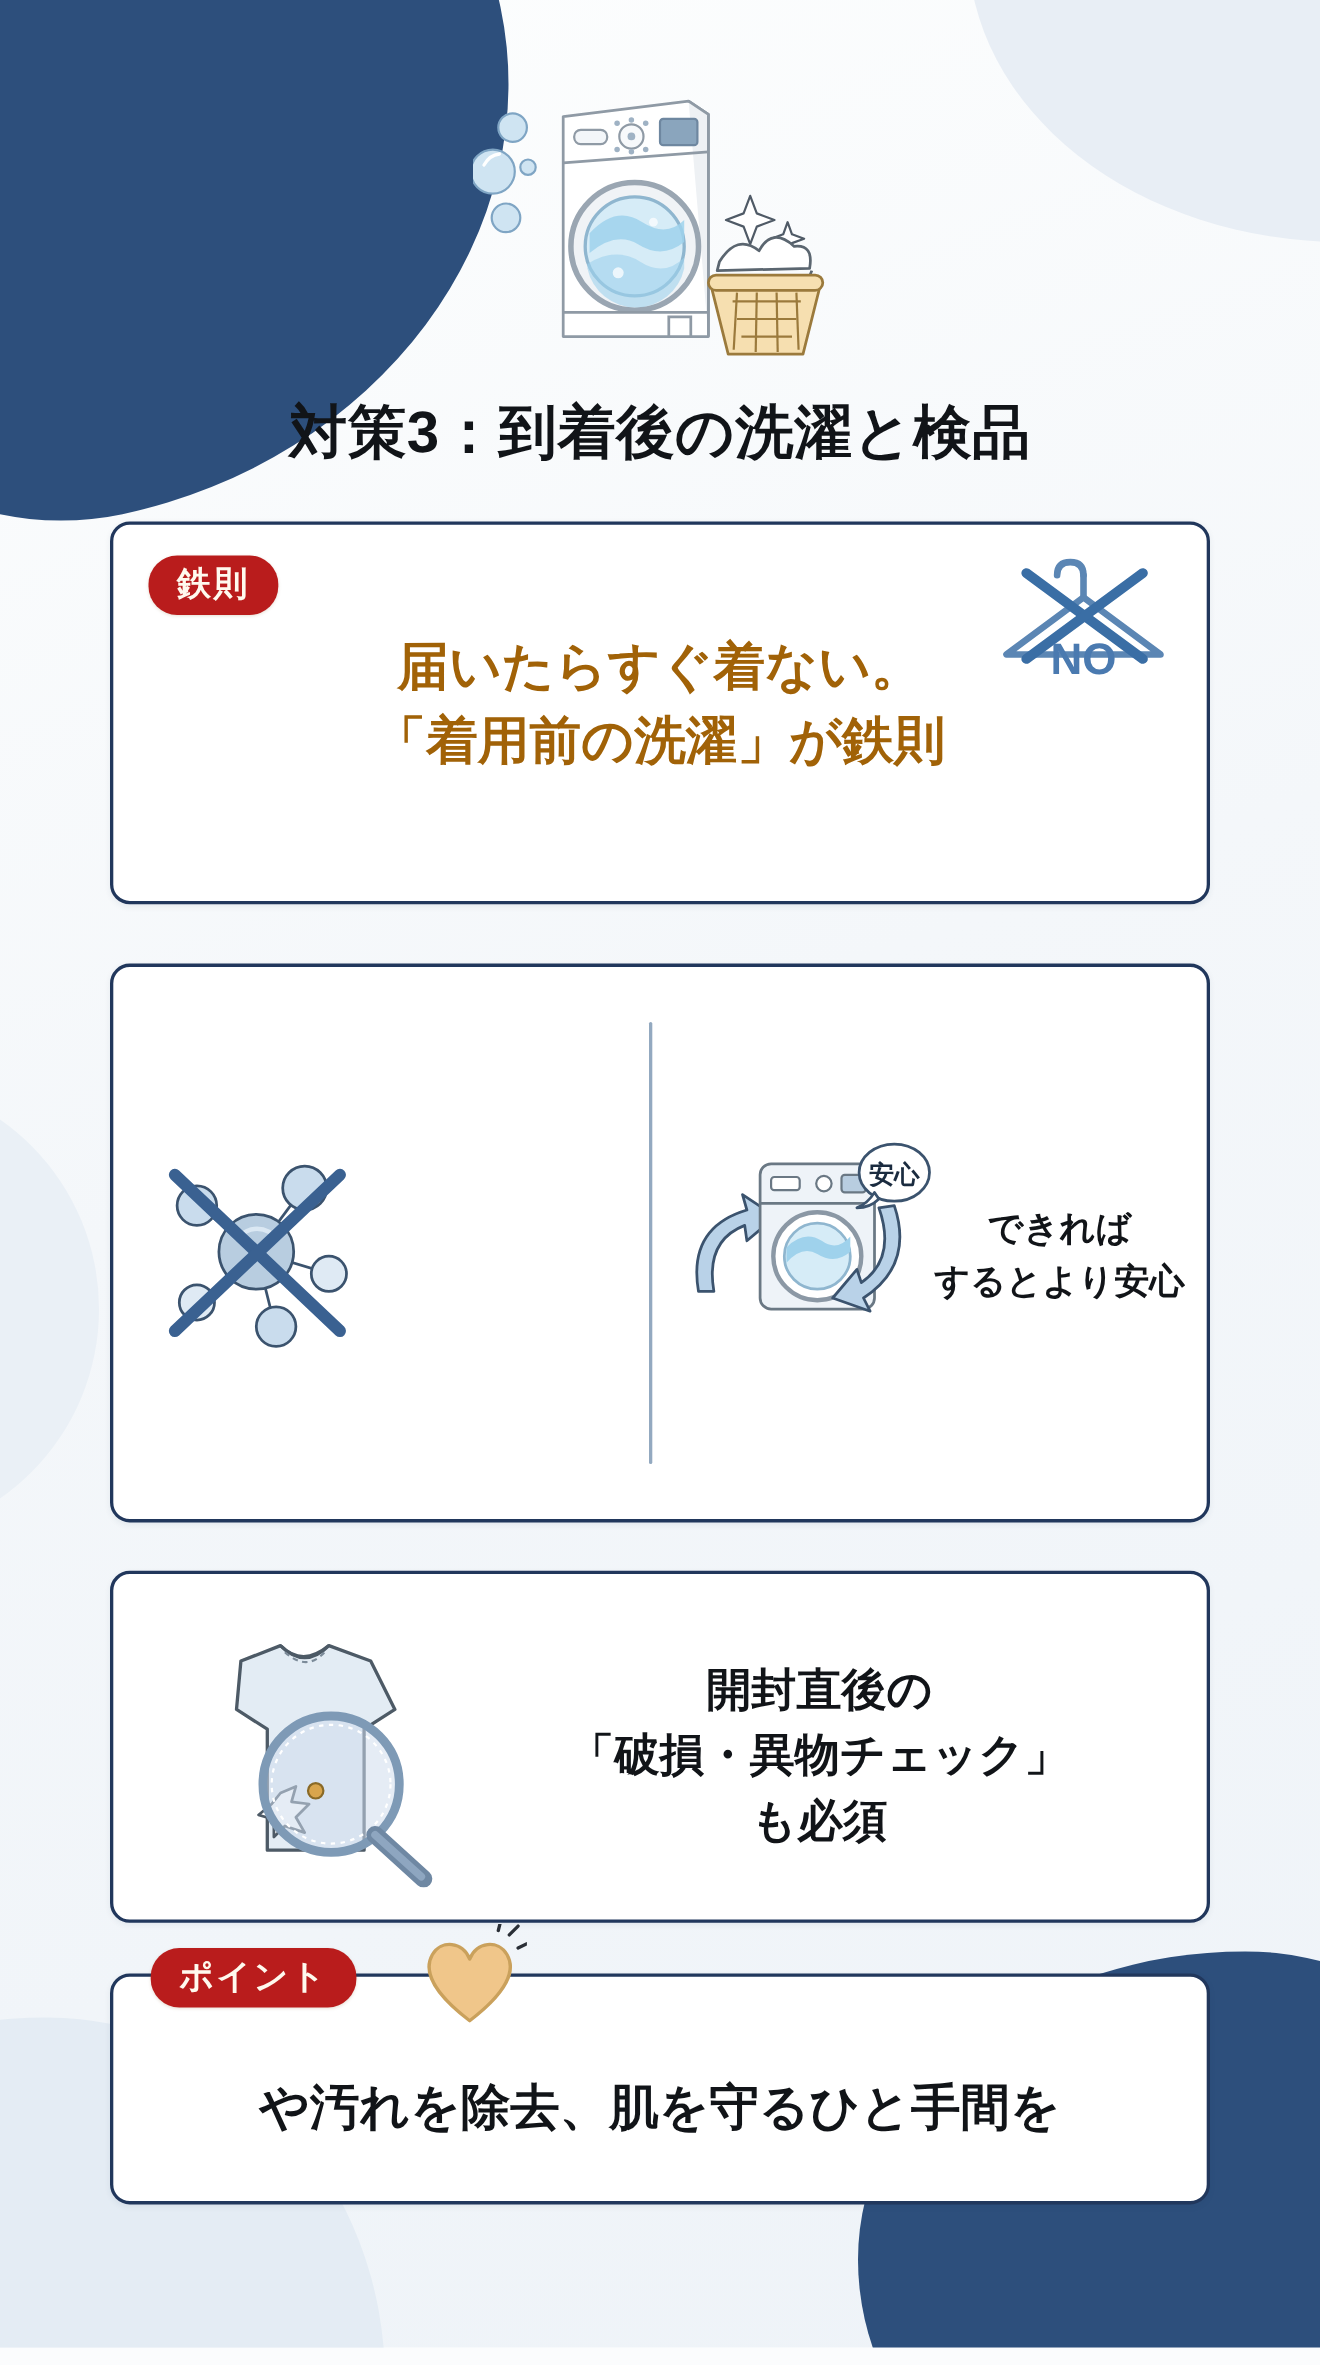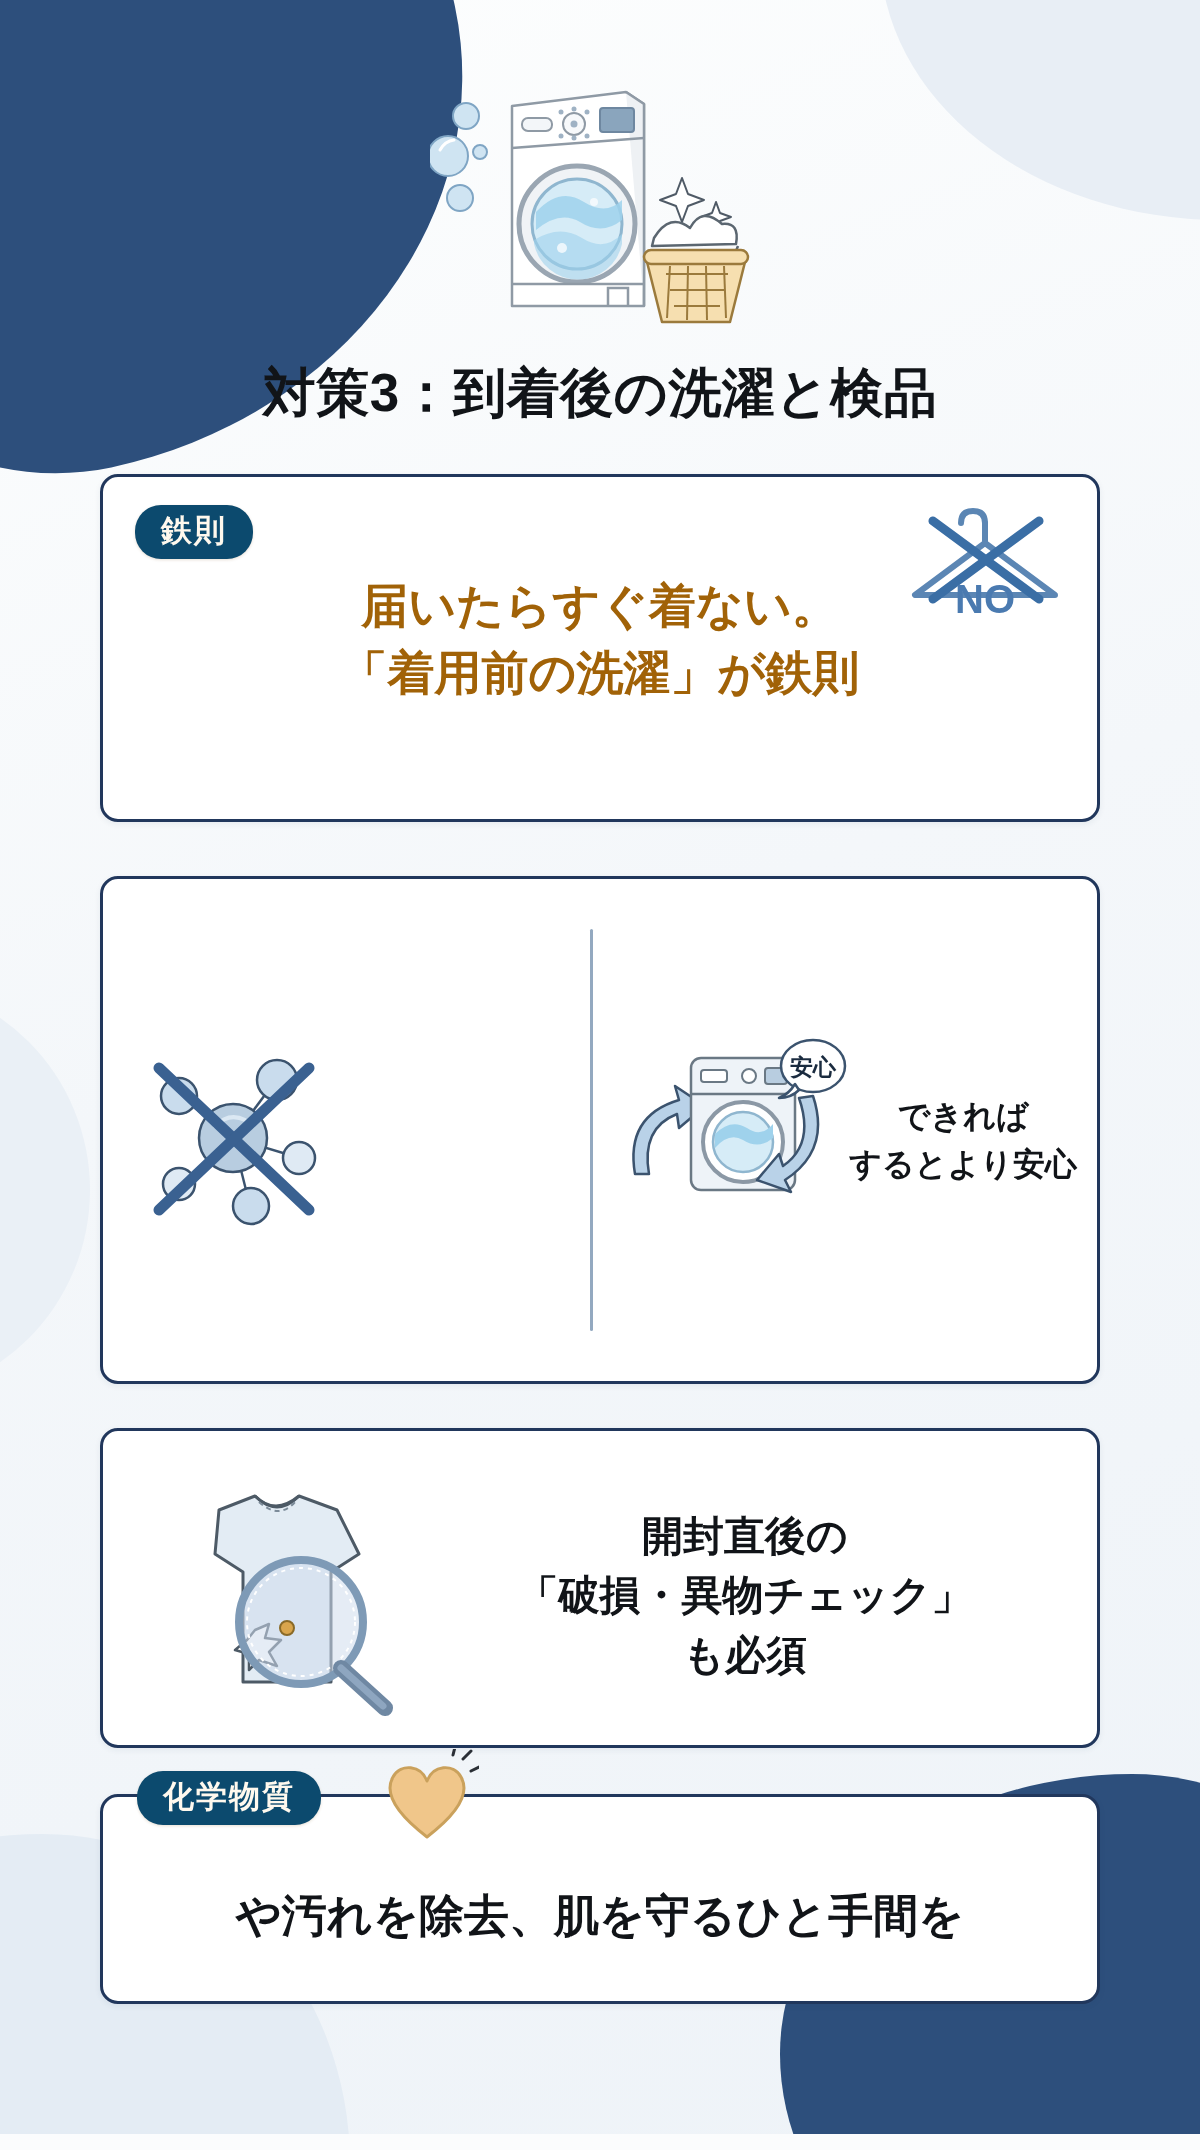--- a/index.html
+++ b/index.html
@@ -79,21 +79,21 @@
     position: relative;
     background: #ffffff;
     border: 3px solid #21375c;
     border-radius: 18px;
     box-shadow: 0 2px 6px rgba(30,50,80,0.07);
   }
 
   
   .badge {
     position: absolute;
-    background: #0c4a6e;
+    background: #b91c1c;
     color: #fff9ee;
     font-weight: 700;
     font-size: 31px;
     letter-spacing: 2px;
     border-radius: 26px;
     padding: 8px 26px 10px 26px;
     line-height: 1.15;
     white-space: nowrap;
     box-shadow: 0 1px 3px rgba(120,80,20,0.18);
   }
@@ -358,21 +358,21 @@
         </svg>
       </div>
       <div class="inspect-text">
         <span class="line">開封直後の</span>
         <span class="line">「破損・異物チェック」</span>
         <span class="line">も必須</span>
       </div>
     </div>
 
     <div class="card" id="card-point">
-      <div class="badge">化学物質</div>
+      <div class="badge">ポイント</div>
       <svg class="heart-mark" viewBox="0 0 104 96">
         <path d="M52 88 C18 62 10 42 18 28 C26 14 46 16 52 32 C58 16 78 14 86 28 C94 42 86 62 52 88 Z" fill="#f0c68a" stroke="#caa15c" stroke-width="3" stroke-linejoin="round"></path>
         <g stroke="#2a2f36" stroke-width="3" stroke-linecap="round">
           <line x1="88" y1="10" x2="96" y2="2"></line>
           <line x1="96" y1="22" x2="104" y2="18"></line>
           <line x1="78" y1="6" x2="80" y2="-2"></line>
         </g>
       </svg>
       <div class="point-text">や汚れを除去、肌を守るひと手間を</div>
     </div>

